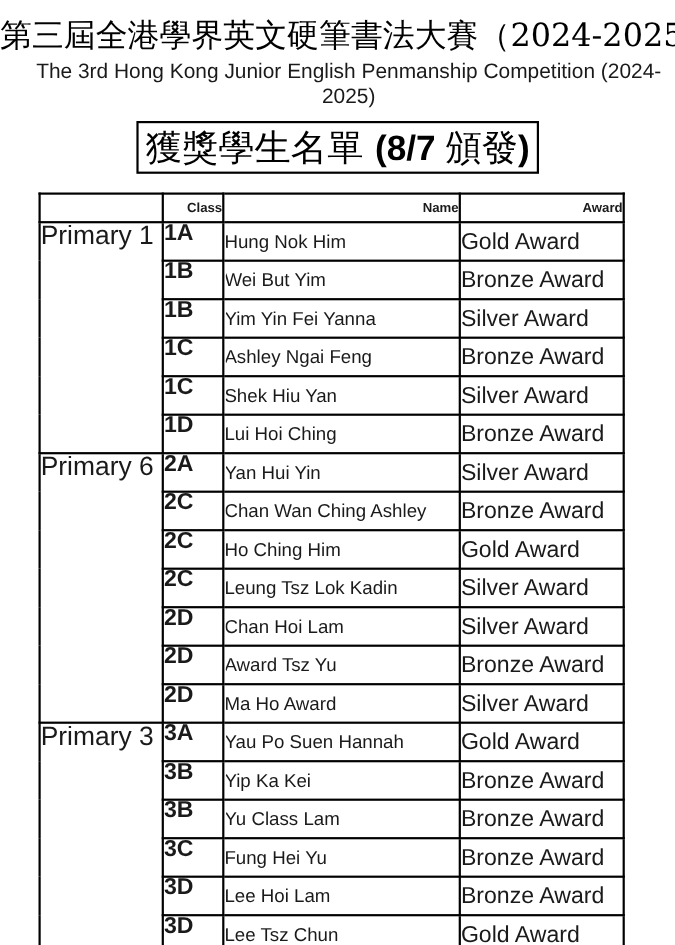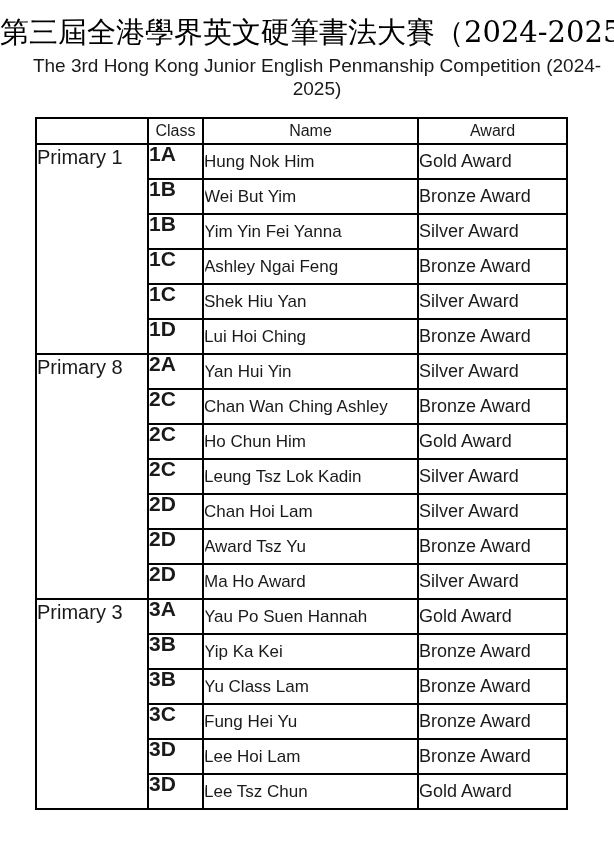--- a/index.html
+++ b/index.html
@@ -69,63 +69,69 @@
   table.awards col.c-name  { width: 215px; }
   table.awards col.c-award { width: 149px; }
   table.awards th, table.awards td {
     border: 2px solid #000000;
     padding: 0;
     color: #1a1a1a;
     overflow: hidden;
   }
   table.awards thead th {
     height: 24px;
-    font-size: 16px;
-    font-weight: 400;
-    text-align: center;
+    font-size: 12px;
+    font-weight: 700;
+    text-align: right;
     vertical-align: middle;
   }
   th.h-class { padding-left: 6px; }
   th.h-name  { padding-left: 13px; }
   th.h-award { padding-left: 7px; }
   table.awards tbody td { height: 33px; }
   td.group-cell {
     vertical-align: top;
-    font-size: 20px;
+    font-size: 24px;
     padding: 3px 0 0 8px;
     line-height: 24px;
   }
   td.class-cell {
     vertical-align: top;
     font-size: 21px;
     padding: 4px 0 0 6px;
     line-height: 18px;
     font-weight: bold;
   }
   td.name-cell {
     vertical-align: middle;
     font-size: 17px;
     padding: 4px 0 0 13px;
     border-radius: 16px;
   }
   td.award-cell {
     vertical-align: middle;
-    font-size: 18px;
+    font-size: 21px;
     padding: 4px 0 0 7px;
   }
 </style>
 </head>
 <body>
 
 <div class="page">
 
   <h1 class="title-zh">第三屆全港學界英文硬筆書法大賽（2024-2025）</h1>
 
   <div class="title-en">The 3rd Hong Kong Junior English Penmanship Competition (2024-2025)</div>
 
+  <div class="banner">
+    <span class="zh">獲獎學生名單 </span>
+      <span class="latin">(8/7 </span>
+      <span class="zh">頒發</span>
+      <span class="latin">)</span>
+  </div>
 
   <table class="awards">
     <colgroup>
       <col class="c-group">
       <col class="c-class">
       <col class="c-name">
       <col class="c-award">
     </colgroup>
     <thead>
       <tr>
@@ -161,33 +167,33 @@
           <td class="class-cell">1C</td>
           <td class="name-cell">Shek Hiu Yan</td>
           <td class="award-cell">Silver Award</td>
         </tr>
         <tr>
           <td class="class-cell">1D</td>
           <td class="name-cell">Lui Hoi Ching</td>
           <td class="award-cell">Bronze Award</td>
         </tr>
         <tr>
-          <td class="group-cell" rowspan="7">Primary 8</td>
+          <td class="group-cell" rowspan="7">Primary 6</td>
           <td class="class-cell">2A</td>
           <td class="name-cell">Yan Hui Yin</td>
           <td class="award-cell">Silver Award</td>
         </tr>
         <tr>
           <td class="class-cell">2C</td>
           <td class="name-cell">Chan Wan Ching Ashley</td>
           <td class="award-cell">Bronze Award</td>
         </tr>
         <tr>
           <td class="class-cell">2C</td>
-          <td class="name-cell">Ho Chun Him</td>
+          <td class="name-cell">Ho Ching Him</td>
           <td class="award-cell">Gold Award</td>
         </tr>
         <tr>
           <td class="class-cell">2C</td>
           <td class="name-cell">Leung Tsz Lok Kadin</td>
           <td class="award-cell">Silver Award</td>
         </tr>
         <tr>
           <td class="class-cell">2D</td>
           <td class="name-cell">Chan Hoi Lam</td>

